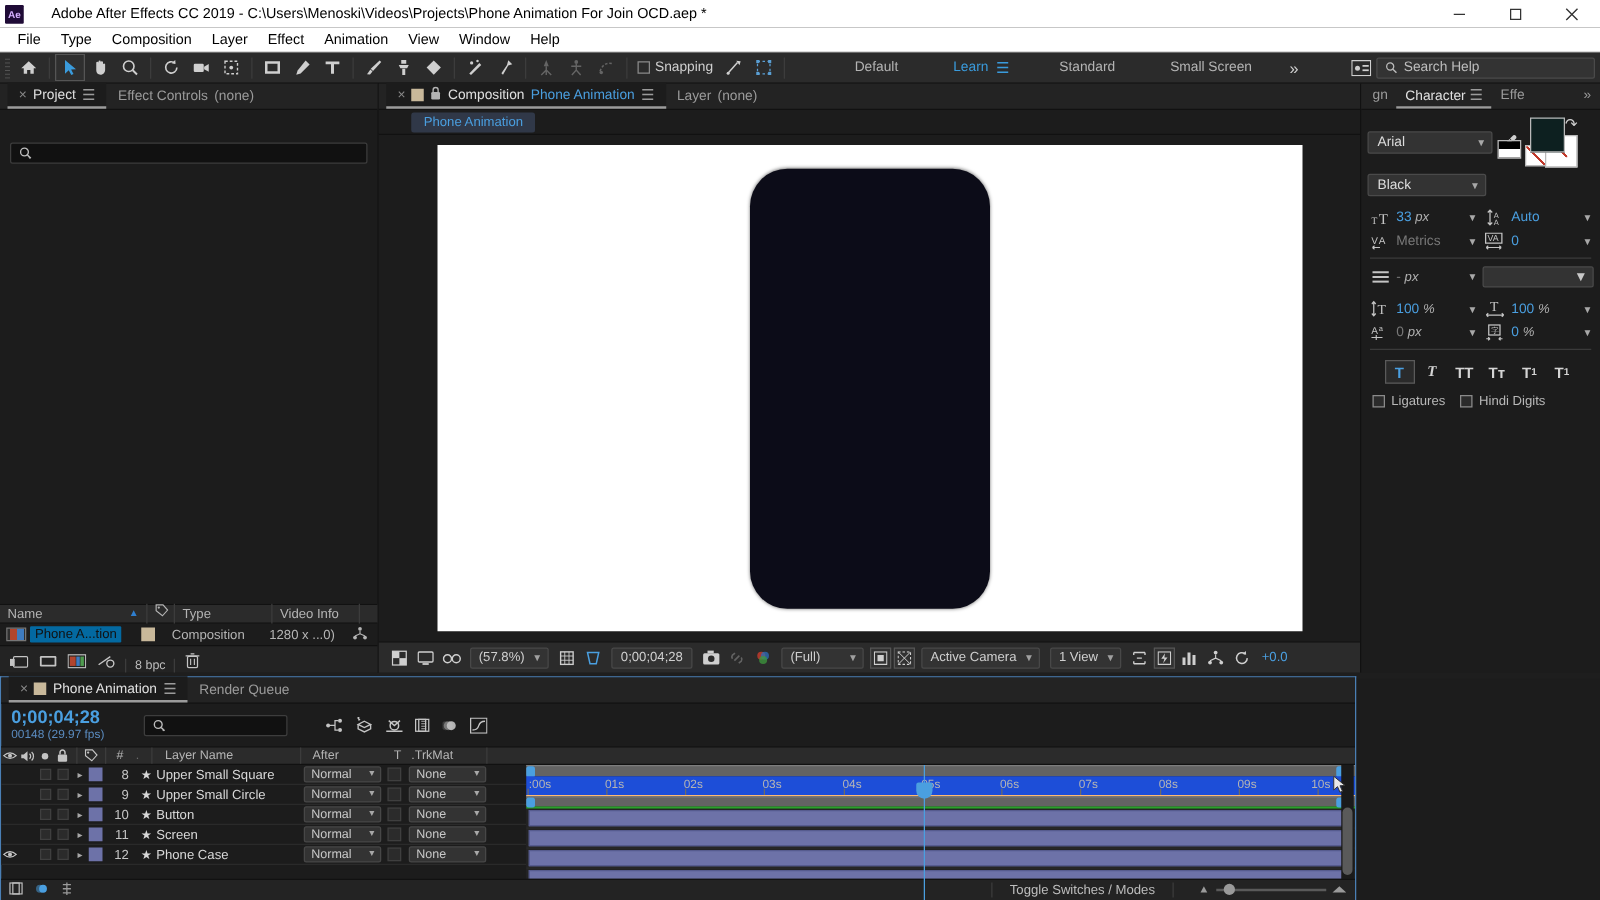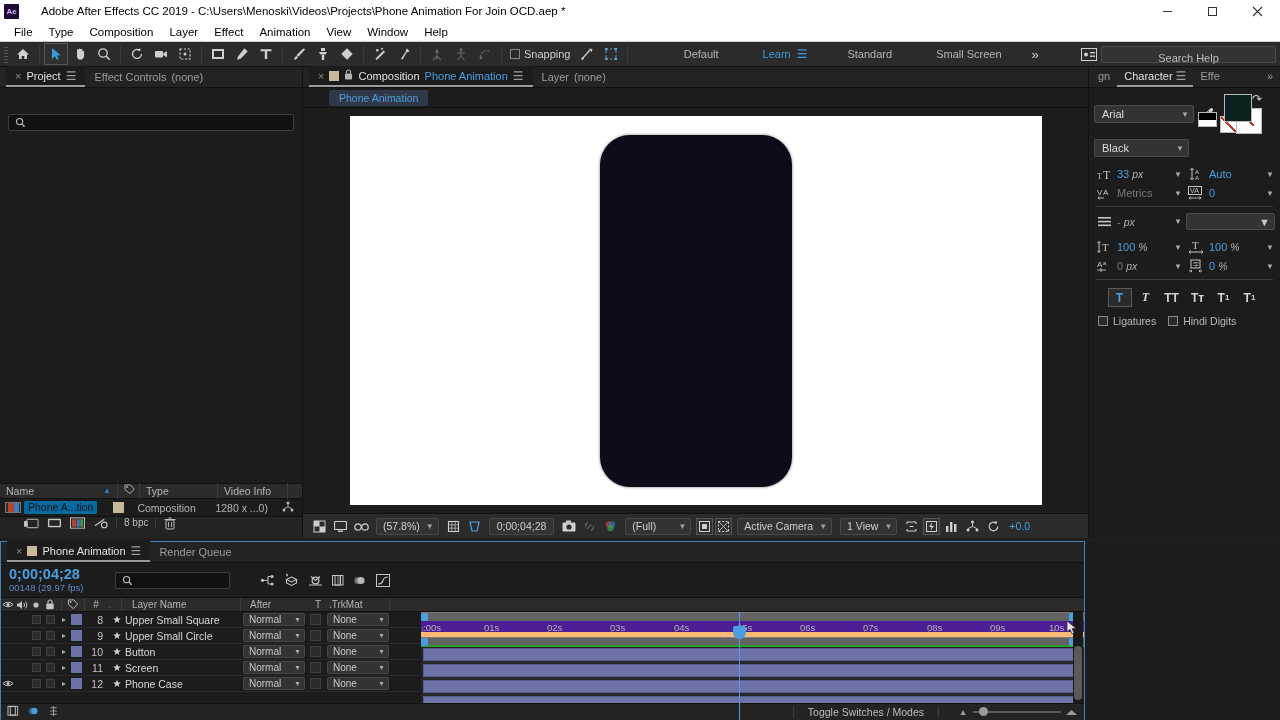--- a/index.html
+++ b/index.html
@@ -71,21 +71,21 @@
     display: inline-block; flex: none;
   }
   .ws-area { flex: 1; display: flex; align-items: center; justify-content: center; gap: 0; }
   .ws { padding: 0 22px; color: #b4b4b4; white-space: nowrap; }
   .ws.learn { color: #3a9bdc; padding-right: 6px; }
   .ws-menu { color: #3a9bdc; font-size: 12px; padding-right: 18px; }
   .chev2 { color: #cfcfcf; padding: 0 8px; font-size: 13px; }
   .search-help {
     width: 175px; height: 17px; background: #333; border: 1px solid #4a4a4a;
     border-radius: 2px; display: flex; align-items: center;
-    gap: 5px; padding: 0 6px; margin-right: 4px; color: #bdbdbd; flex-direction: column;
+    gap: 5px; padding: 0 6px; margin-right: 4px; color: #bdbdbd;
   }
 
   
   .main { display: flex; height: 471px; background: #1c1c1c; }
 
   
   .ptabs {
     height: 21px; background: #232323; display: flex; align-items: flex-end;
     border-bottom: 1px solid #111; padding-left: 6px; gap: 0;
   }
@@ -156,21 +156,21 @@
   }
   .proj-row .lbl {
     background: #0369a1; color: #111; padding: 0 4px; line-height: 13px; border-radius: 1px;
   }
   .proj-row .sq { width: 11px; height: 11px; background: #c8b89a; margin-left: 16px; }
   .proj-row .tp { margin-left: 13px; width: 78px; color: #b4b4b4; }
   .proj-row .vi { color: #b4b4b4; }
 
   .proj-foot {
     height: 22px; background: #232323; border-top: 1px solid #111;
-    display: flex; align-items: flex-start; gap: 8px; padding: 0 24px;
+    display: flex; align-items: flex-end; gap: 8px; padding: 0 8px;
   }
   .bpc { font-size: 10px; color: #bdbdbd; border-left: 1px solid #3c3c3c;
          border-right: 1px solid #3c3c3c; padding: 0 7px; }
 
   
   .comp-panel { flex: 1; background: #1c1c1c; display: flex; flex-direction: column; }
   .comp-crumb {
     height: 19px; background: #1c1c1c; display: flex; align-items: center; padding-left: 26px;
   }
   .crumb-chip {
@@ -330,21 +330,21 @@
   }
   .lrow .tbox { width: 11px; height: 11px; background: #2b2b2b; border: 1px solid #3f3f3f; margin-right: 6px; flex:none;}
   .lrow .tsel {
     width: 62px; height: 13px; background: #333; border: 1px solid #474747; border-radius: 2px;
     display: flex; align-items: center; justify-content: space-between; padding: 0 3px 0 5px;
     color: #c8c8c8; font-size: 10px;
   }
   .lrow .cvv { font-size: 7px; color: #a8a8a8; }
 
   
-  .ruler { height: 16px; position: relative; background: #4c1d95; border-bottom: 5px solid #fdba74; }
+  .ruler { height: 16px; position: relative; background: #1d4ed8; border-bottom: 1px solid #fdba74; }
   .ruler .tick { position: absolute; bottom: 0; width: 1px; height: 5px; background: #6a6a6a; }
   .ruler .lbl { position: absolute; top: 1px; font-size: 9.5px; color: #b4b4b4; }
   .workbar {
     height: 9px; background: #636363; border-top: 1px solid #7d7d7d;
     position: relative;
   }
   .wb-cap { position: absolute; top: 0; width: 7px; height: 9px; background: #4a9fe0; border-radius: 2px; }
   .greenline { height: 2px; background: #2aa02a; }
   .tracks { position: relative; background: #232323; }
   .trackrow { height: 16px; border-bottom: 1px solid #2a2a2a; position: relative; }

